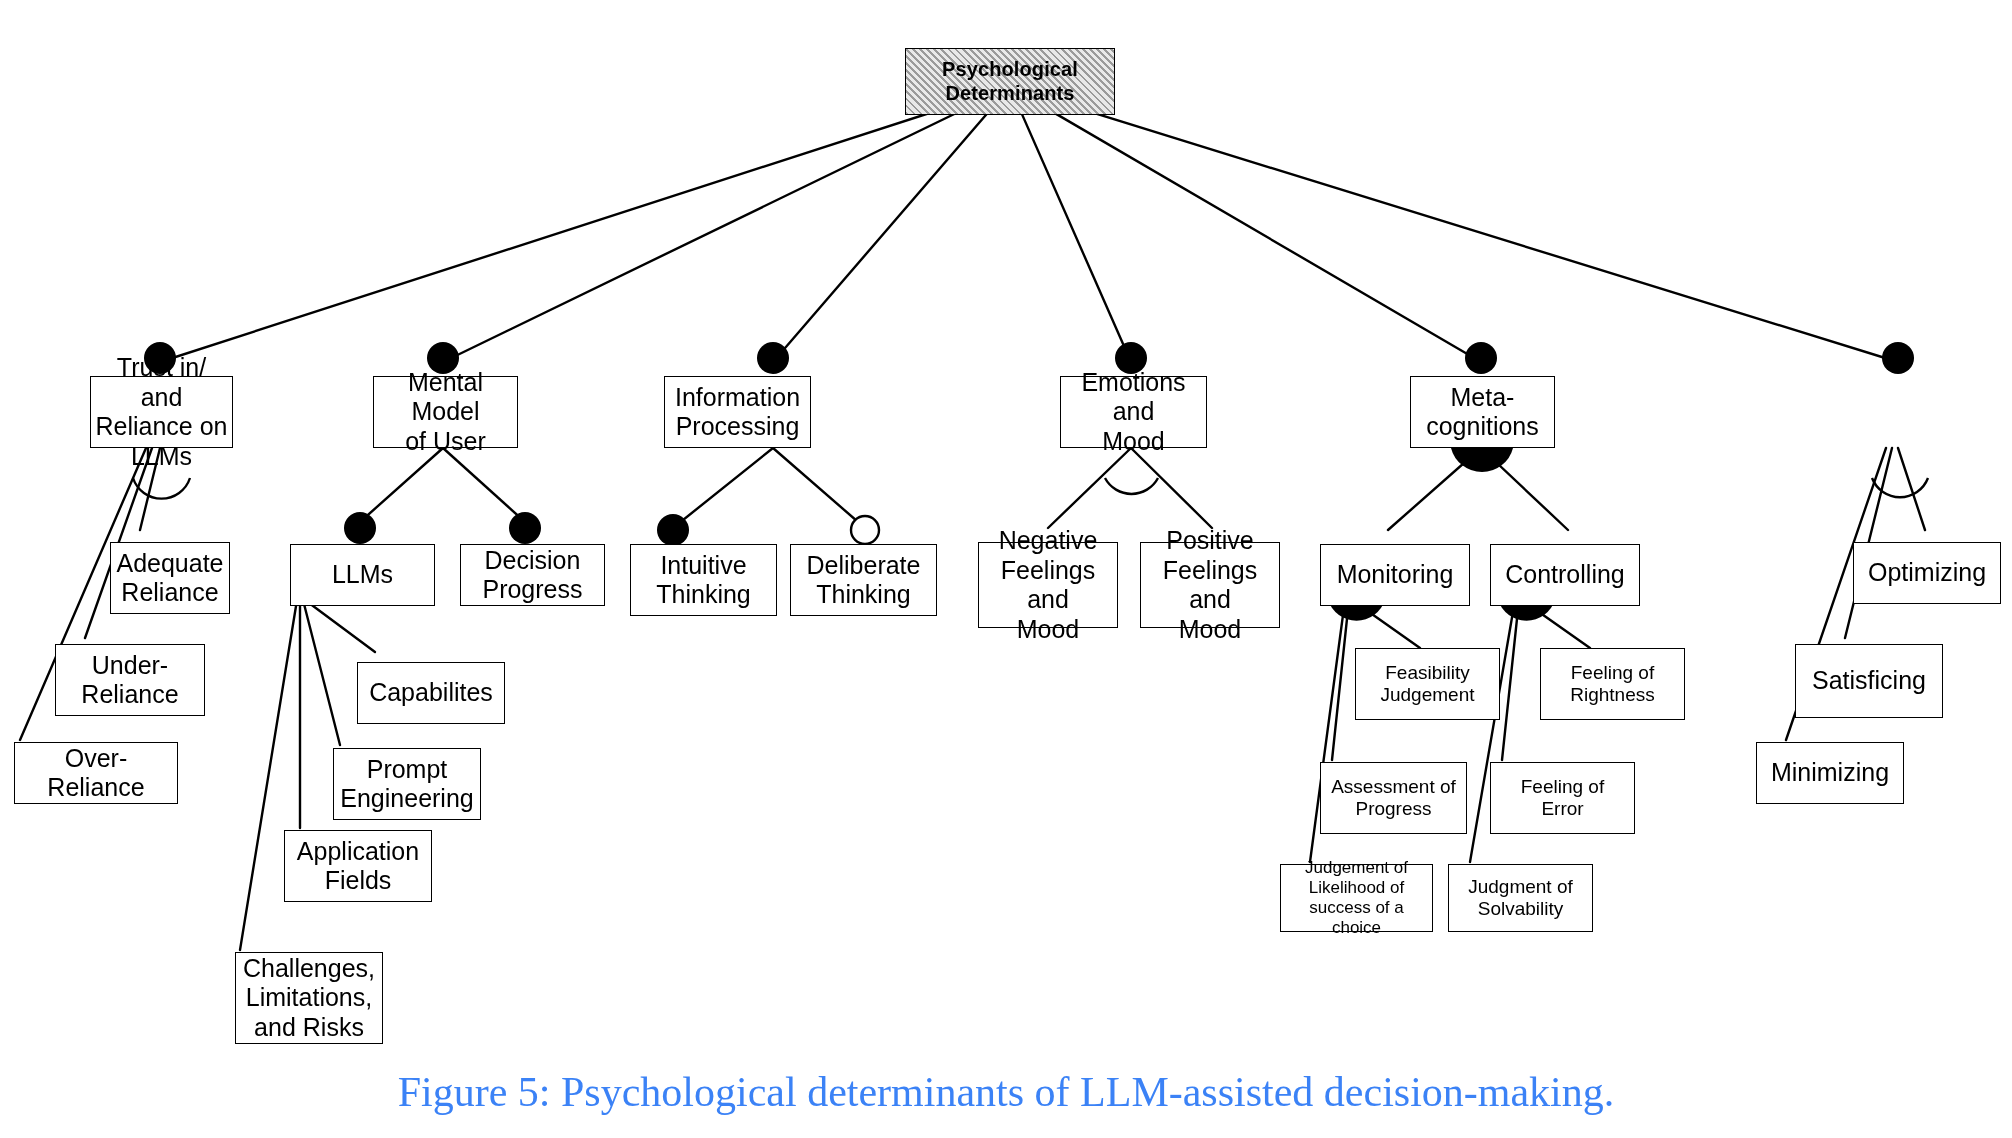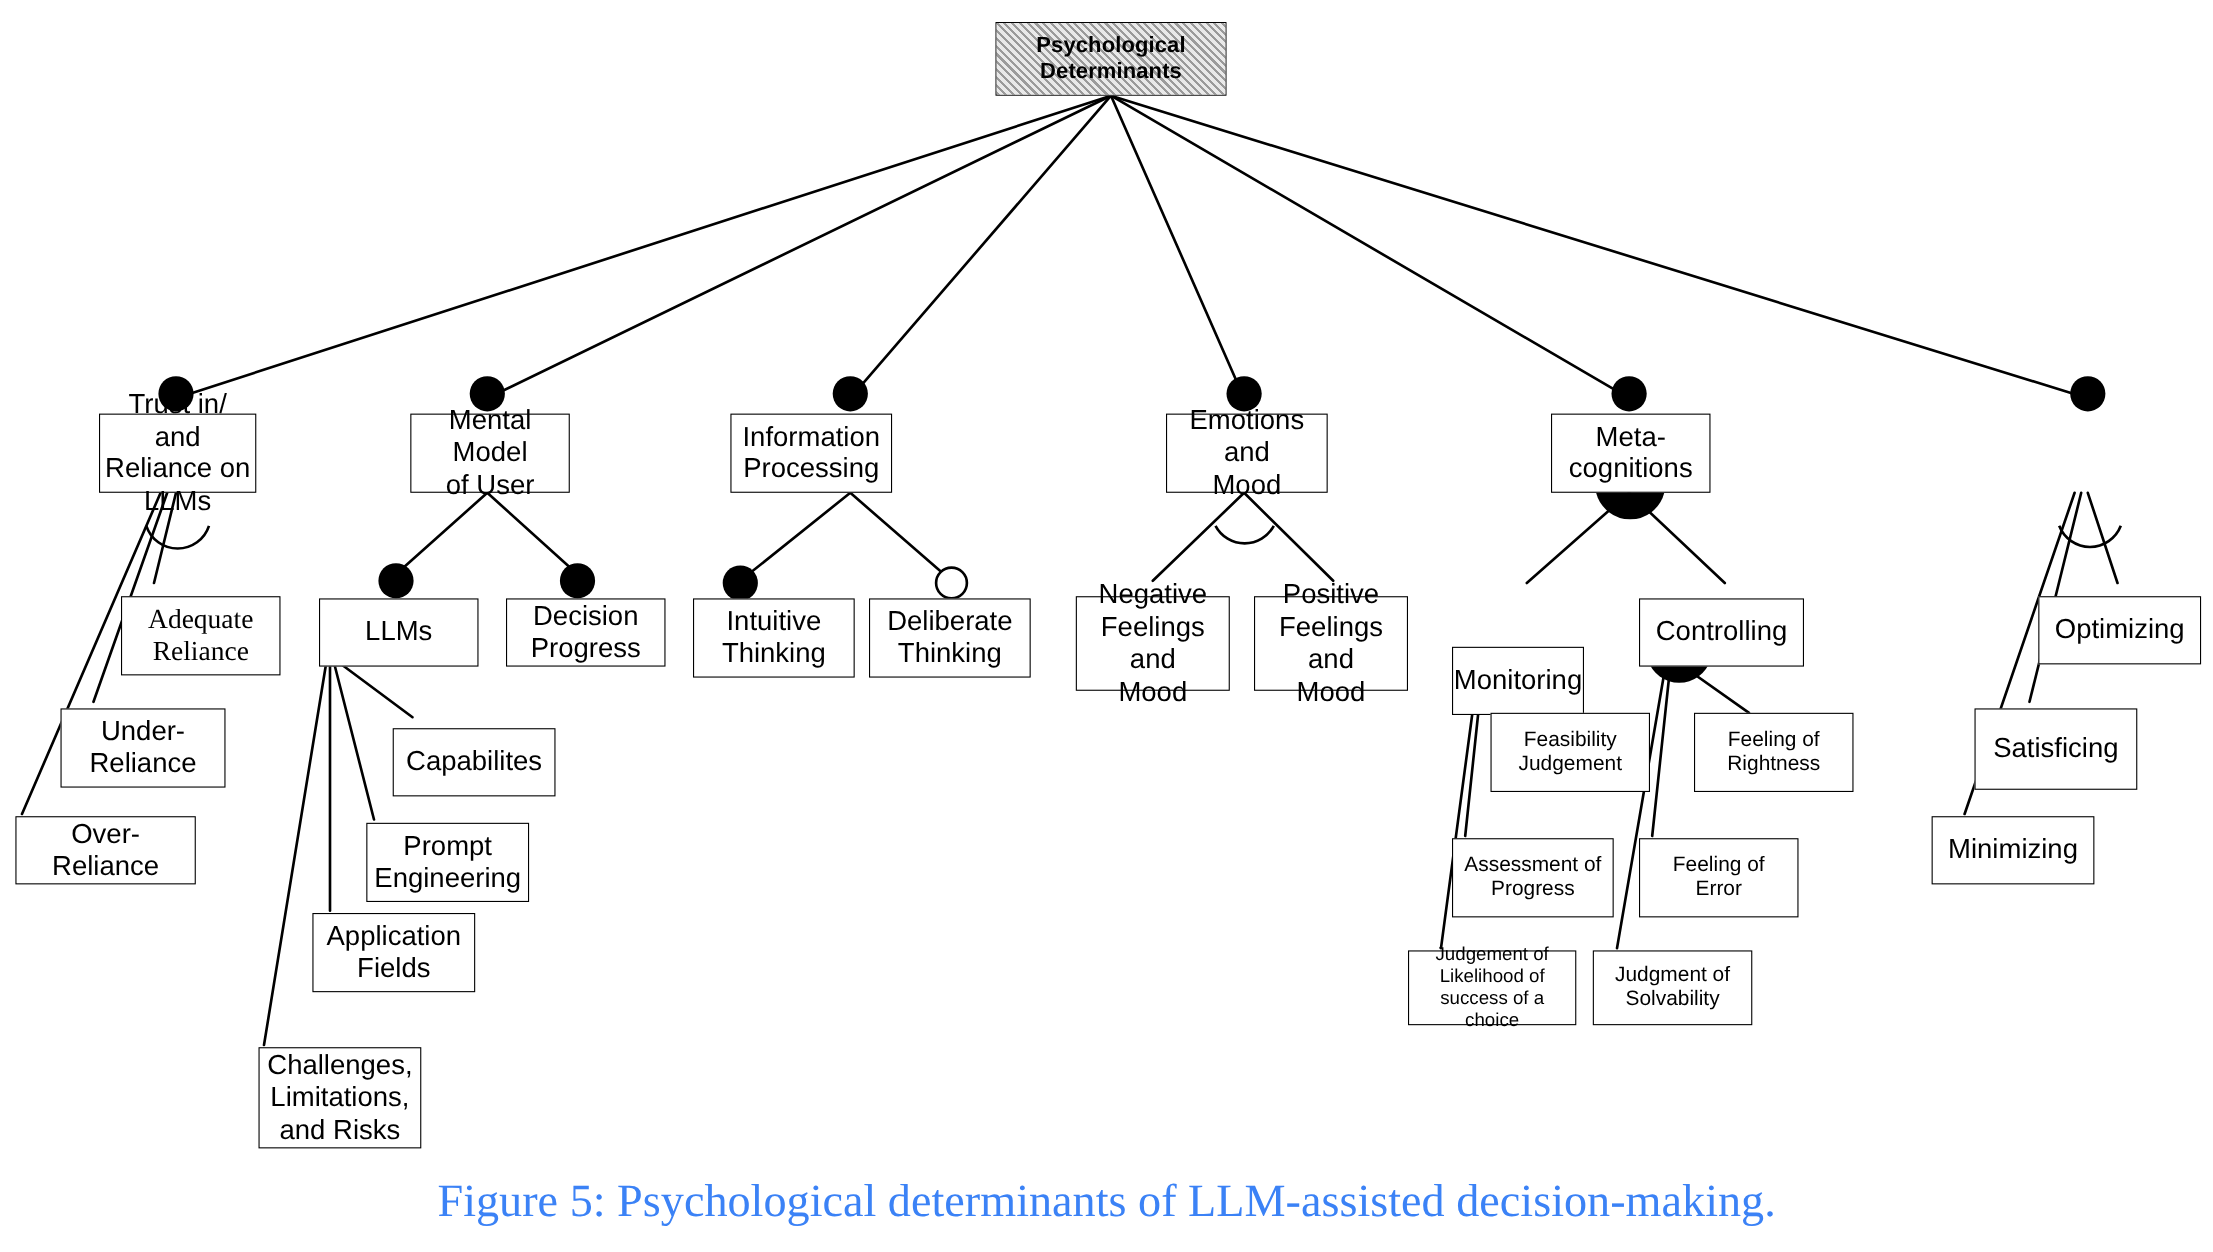--- a/index.html
+++ b/index.html
@@ -10,21 +10,21 @@
 
   svg.wires{position:absolute;left:0;top:0;width:2012px;height:1138px;
             pointer-events:none;z-index:1;}
 
   .node{position:absolute;box-sizing:border-box;border:1.6px solid #000;
         background:#fff;display:flex;align-items:center;justify-content:center;
         text-align:center;line-height:1.18;z-index:2;padding:2px 4px;}
   .node span{display:block;white-space:pre-line;}
 
   .root{background:#ffffff;border:1.6px solid #000;font-weight:bold;
-        letter-spacing:.1px;}
+        letter-spacing:.1px;margin-top:28px;}
   .root .hatch{position:absolute;inset:0;z-index:-1;
         background-image:repeating-linear-gradient(45deg,
           #9a9a9a 0px,#9a9a9a 2px,#e9e9e9 2px,#e9e9e9 5px);}
   .f25{font-size:25px;}
   .f24{font-size:19px;}
   .f17{font-size:17px;}
   .f20b{font-size:20px;font-weight:bold;}
 
   .caption{position:absolute;left:0;top:1068px;width:2012px;text-align:center;
            font-family:"Liberation Serif",serif;font-size:42px;color:#3b82f6;
@@ -114,21 +114,21 @@
     <div class="hatch"></div>
     <span>Psychological
 Determinants</span>
   </div>
 
   <div class="node f25" style="left:90px;top:376px;width:143px;height:72px;">
     <span>Trust in/ and
 Reliance on
 LLMs</span>
   </div>
-  <div class="node f25" style="left:110px;top:542px;width:145px;height:72px;font-family:Liberation Serif, serif;">
+  <div class="node f25" style="left:110px;top:542px;width:120px;height:72px;">
     <span>Adequate
 Reliance</span>
   </div>
   <div class="node f25" style="left:55px;top:644px;width:150px;height:72px;">
     <span>Under-
 Reliance</span>
   </div>
   <div class="node f25" style="left:14px;top:742px;width:164px;height:62px;">
     <span>Over-Reliance</span>
   </div>
@@ -186,21 +186,21 @@
   <div class="node f25" style="left:1140px;top:542px;width:140px;height:86px;">
     <span>Positive
 Feelings and
 Mood</span>
   </div>
 
   <div class="node f25" style="left:1410px;top:376px;width:145px;height:72px;">
     <span>Meta-
 cognitions</span>
   </div>
-  <div class="node f25" style="left:1320px;top:544px;width:120px;height:62px;margin-top:44px;">
+  <div class="node f25" style="left:1320px;top:544px;width:150px;height:62px;">
     <span>Monitoring</span>
   </div>
   <div class="node f25" style="left:1490px;top:544px;width:150px;height:62px;">
     <span>Controlling</span>
   </div>
   <div class="node f24" style="left:1355px;top:648px;width:145px;height:72px;">
     <span>Feasibility
 Judgement</span>
   </div>
   <div class="node f24" style="left:1320px;top:762px;width:147px;height:72px;">

